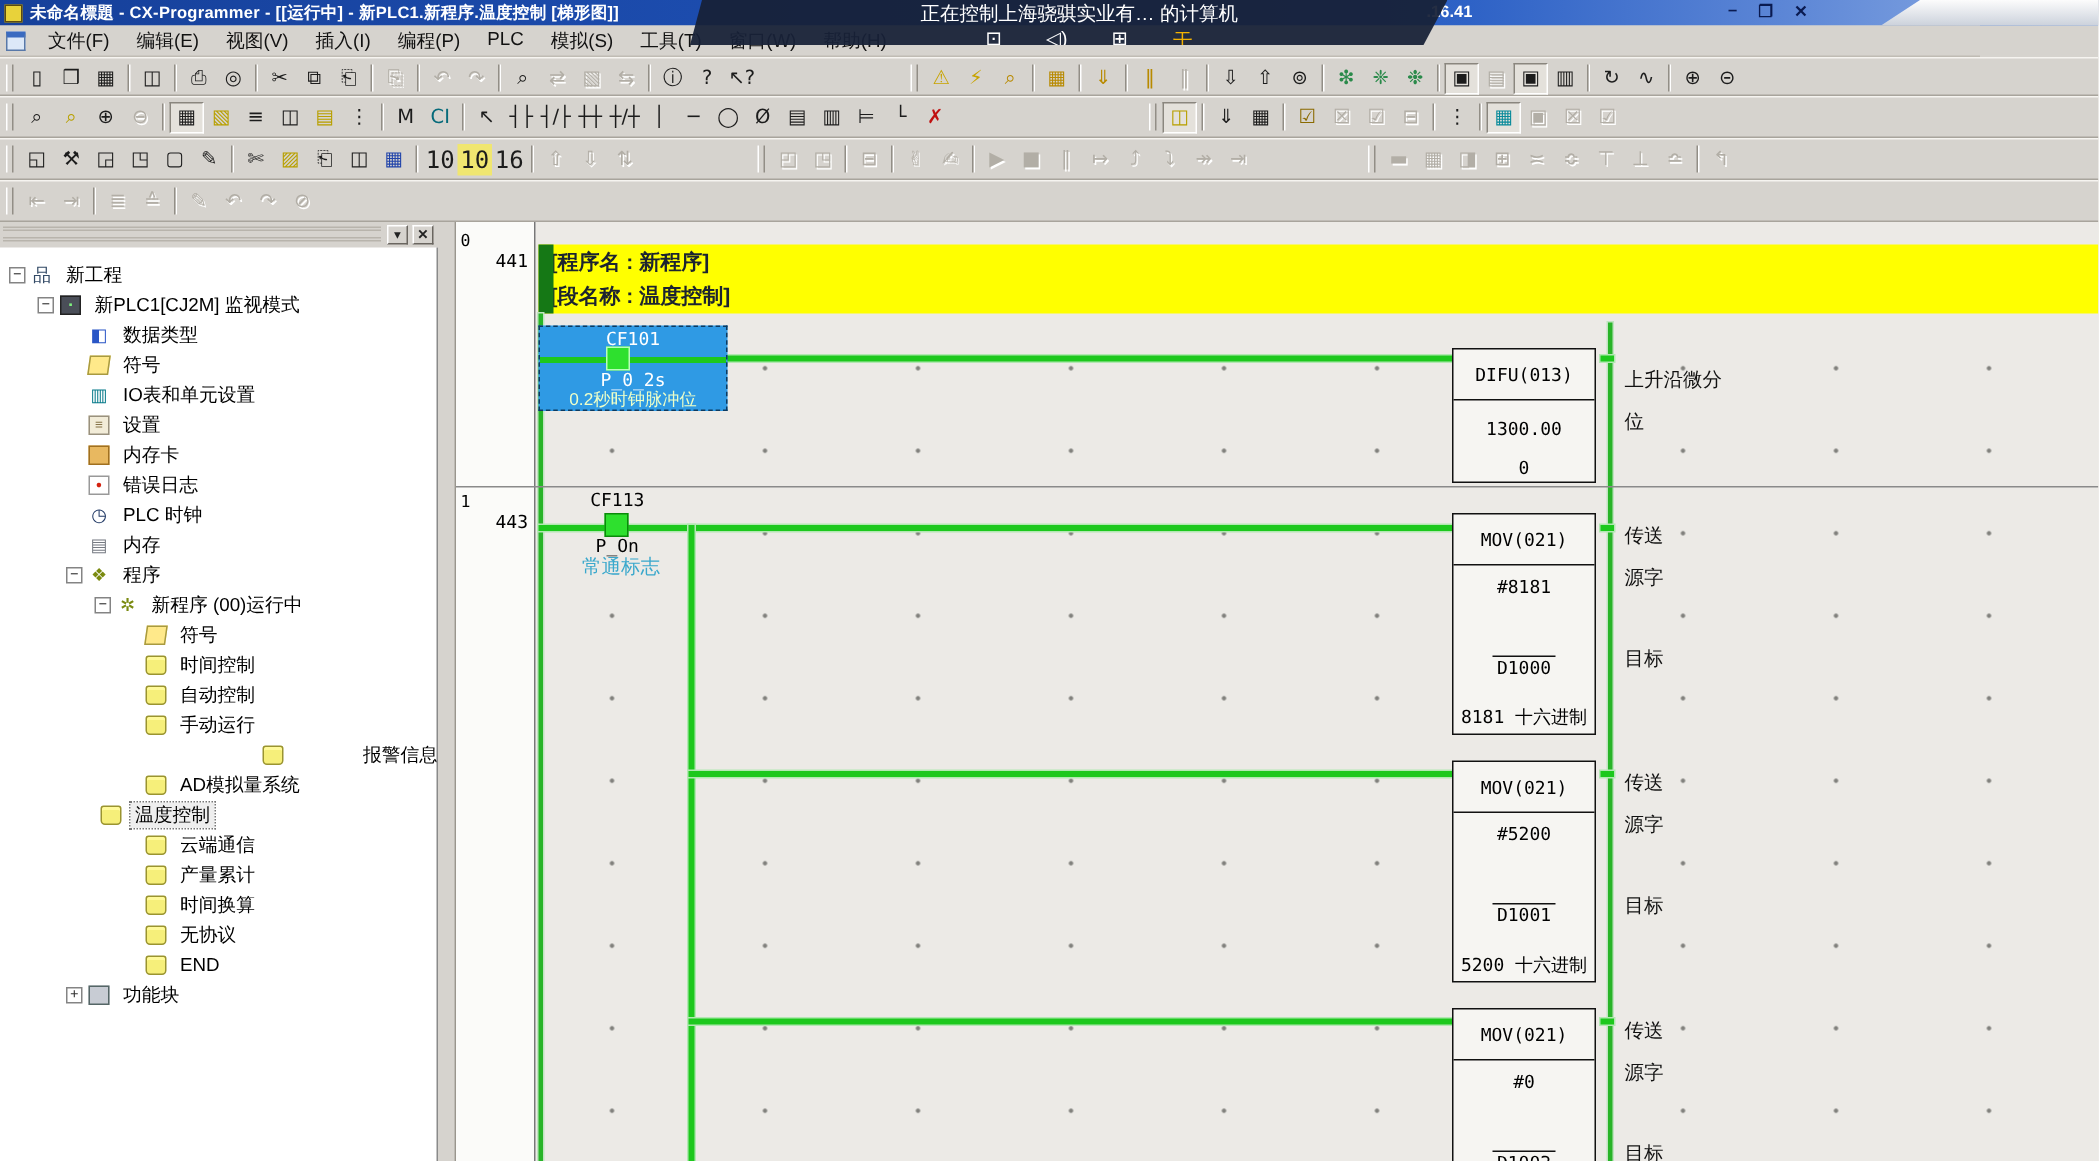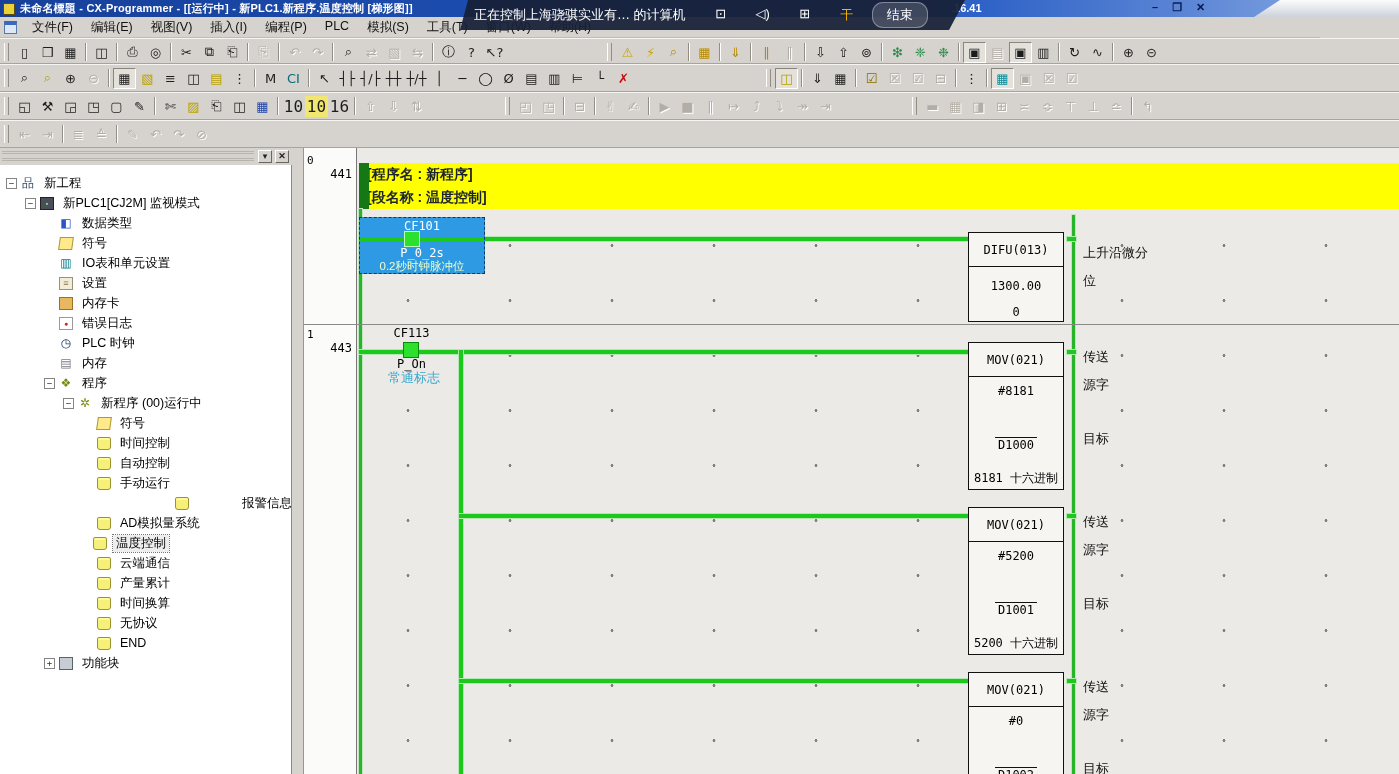--- a/index.html
+++ b/index.html
@@ -136,21 +136,21 @@
   .blk.mov1 { top:194px; height:148px; }
   .blk.mov2 { top:359px; height:148px; }
   .blk.mov3 { top:524px; height:148px; }
 
   .cmt { position:absolute; left:779px; font-size:13px; color:#111; white-space:nowrap; z-index:3;
     font-family:"Liberation Sans", sans-serif; }
 
   
   .remote-banner { position:absolute; left:460px; top:0; width:505px; height:30px;
     background:rgba(23,33,55,0.94); z-index:10; display:flex; align-items:center; color:#fff;
-    clip-path:polygon(8px 0,100% 0,calc(100% - 16px) 100%,0 100%); }
+    clip-path:polygon(8px 0,100% 0,calc(100% - 16px) 100%,0 100%);flex-direction:column; }
   .rb-text { font-size:13px; margin-left:14px; white-space:nowrap; }
   .rb-icons { display:flex; gap:24px; margin-left:26px; font-size:13px; }
   .rb-icons .rb-ic { min-width:18px; text-align:center; }
   .rb-end { margin-left:16px; padding:3px 14px; border-radius:11px; background:rgba(255,255,255,0.16);
     border:1px solid rgba(255,255,255,0.35); font-size:13px; white-space:nowrap; }
 </style>
 </head>
 <body>
 
 <div class="screen">
@@ -706,21 +706,21 @@
       <div class="trow" style="padding-left: 116px; gap: 44px;">
         <span class="exp-none"></span>
         <span class="chip ic-section"></span>
         <span class="tlabel">报警信息</span>
       </div>
       <div class="trow" style="padding-left: 82px;">
         <span class="exp-none"></span>
         <span class="chip ic-section"></span>
         <span class="tlabel">AD模拟量系统</span>
       </div>
-      <div class="trow" style="padding-left: 78px; text-align: center;">
+      <div class="trow" style="padding-left: 52px; text-align: center;">
         <span class="exp-none"></span>
         <span class="chip ic-section"></span>
         <span class="tlabel sel">温度控制</span>
       </div>
       <div class="trow" style="padding-left: 82px;">
         <span class="exp-none"></span>
         <span class="chip ic-section"></span>
         <span class="tlabel">云端通信</span>
       </div>
       <div class="trow" style="padding-left: 82px;">

